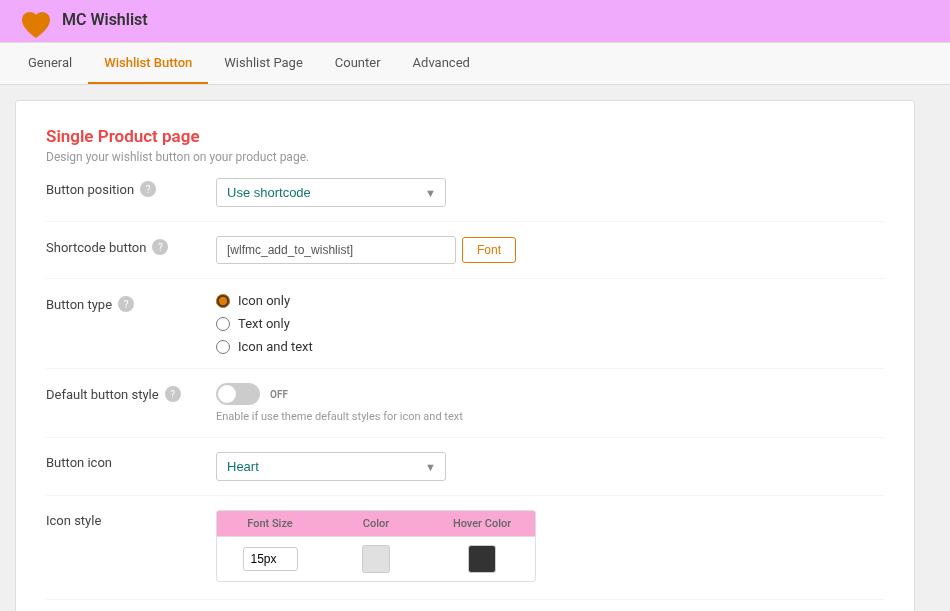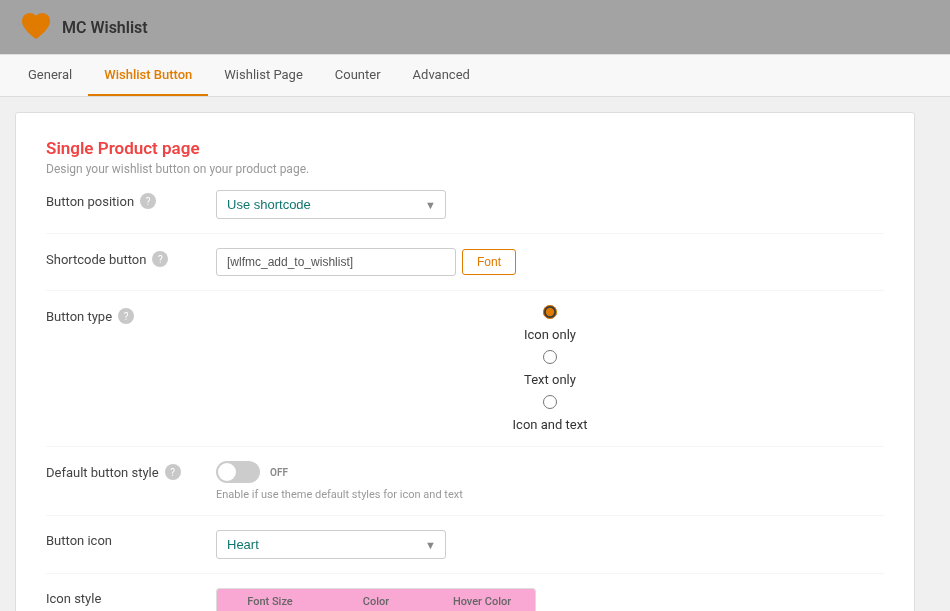--- a/index.html
+++ b/index.html
@@ -1,19 +1,19 @@
 <!DOCTYPE html>
 <html><head>
   <meta charset="utf-8">
   <style>
     * { box-sizing: border-box; margin: 0; padding: 0; }
     body { font-family: -apple-system, BlinkMacSystemFont, "Segoe UI", Roboto, sans-serif; font-size: 13px; background: #f0f0f1; color: #333; }
 
     
-    .header { background: #a3a3a3; padding: 10px 20px; display: flex; align-items: center; gap: 10px; border-bottom: 1px solid #e0e0e0; height: 55px; }
+    .header { background: #f0abfc; padding: 10px 20px; display: flex; align-items: flex-start; gap: 10px; border-bottom: 1px solid #e0e0e0; height: 43px; }
     .header-logo { width: 32px; height: 32px; }
     .header-title { font-size: 16px; font-weight: 600; color: #333; }
 
     
     .tabs-bar { background: #f8f8f8; border-bottom: 1px solid #ddd; padding: 0 12px; }
     .tabs { display: flex; gap: 0; }
     .tab { padding: 12px 16px; cursor: pointer; font-size: 13px; color: #555; border-bottom: 2px solid transparent; text-decoration: none; }
     .tab.active { color: #e07b00; border-bottom: 2px solid #e07b00; font-weight: 500; }
 
     
@@ -33,21 +33,21 @@
     .select-wrapper select { width: 100%; padding: 6px 30px 6px 10px; border: 1px solid #ccc; border-radius: 3px; background: #fff; font-size: 13px; color: #0f766e; appearance: none; cursor: pointer; }
     .select-arrow { position: absolute; right: 10px; top: 50%; transform: translateY(-50%); pointer-events: none; color: #888; font-size: 11px; }
 
     
     .input-copy-row { display: flex; gap: 6px; align-items: center; }
     .shortcode-input { padding: 6px 10px; border: 1px solid #ccc; border-radius: 3px; font-size: 12px; color: #555; width: 240px; background: #fff; }
     .copy-btn { padding: 5px 14px; border: 1px solid #e07b00; color: #e07b00; background: #fff; border-radius: 3px; cursor: pointer; font-size: 12px; }
 
     
     .radio-group { display: flex; flex-direction: column; gap: 8px; }
-    .radio-item { display: flex; align-items: center; gap: 8px; font-size: 13px; cursor: pointer; flex-direction: column; }
+    .radio-item { display: flex; align-items: center; gap: 8px; font-size: 13px; cursor: pointer; }
     .radio-item input[type="radio"] { accent-color: #e07b00; width: 14px; height: 14px; }
 
     
     .toggle-wrapper { display: flex; align-items: center; gap: 10px; }
     .toggle { position: relative; width: 44px; height: 22px; }
     .toggle input { opacity: 0; width: 0; height: 0; }
     .toggle-slider { position: absolute; inset: 0; background: #ccc; border-radius: 22px; cursor: pointer; transition: .2s; }
     .toggle-slider:before { content: ""; position: absolute; width: 18px; height: 18px; left: 2px; top: 2px; background: white; border-radius: 50%; transition: .2s; }
     .toggle input:checked + .toggle-slider { background: #e07b00; }
     .toggle input:checked + .toggle-slider:before { transform: translateX(22px); }

